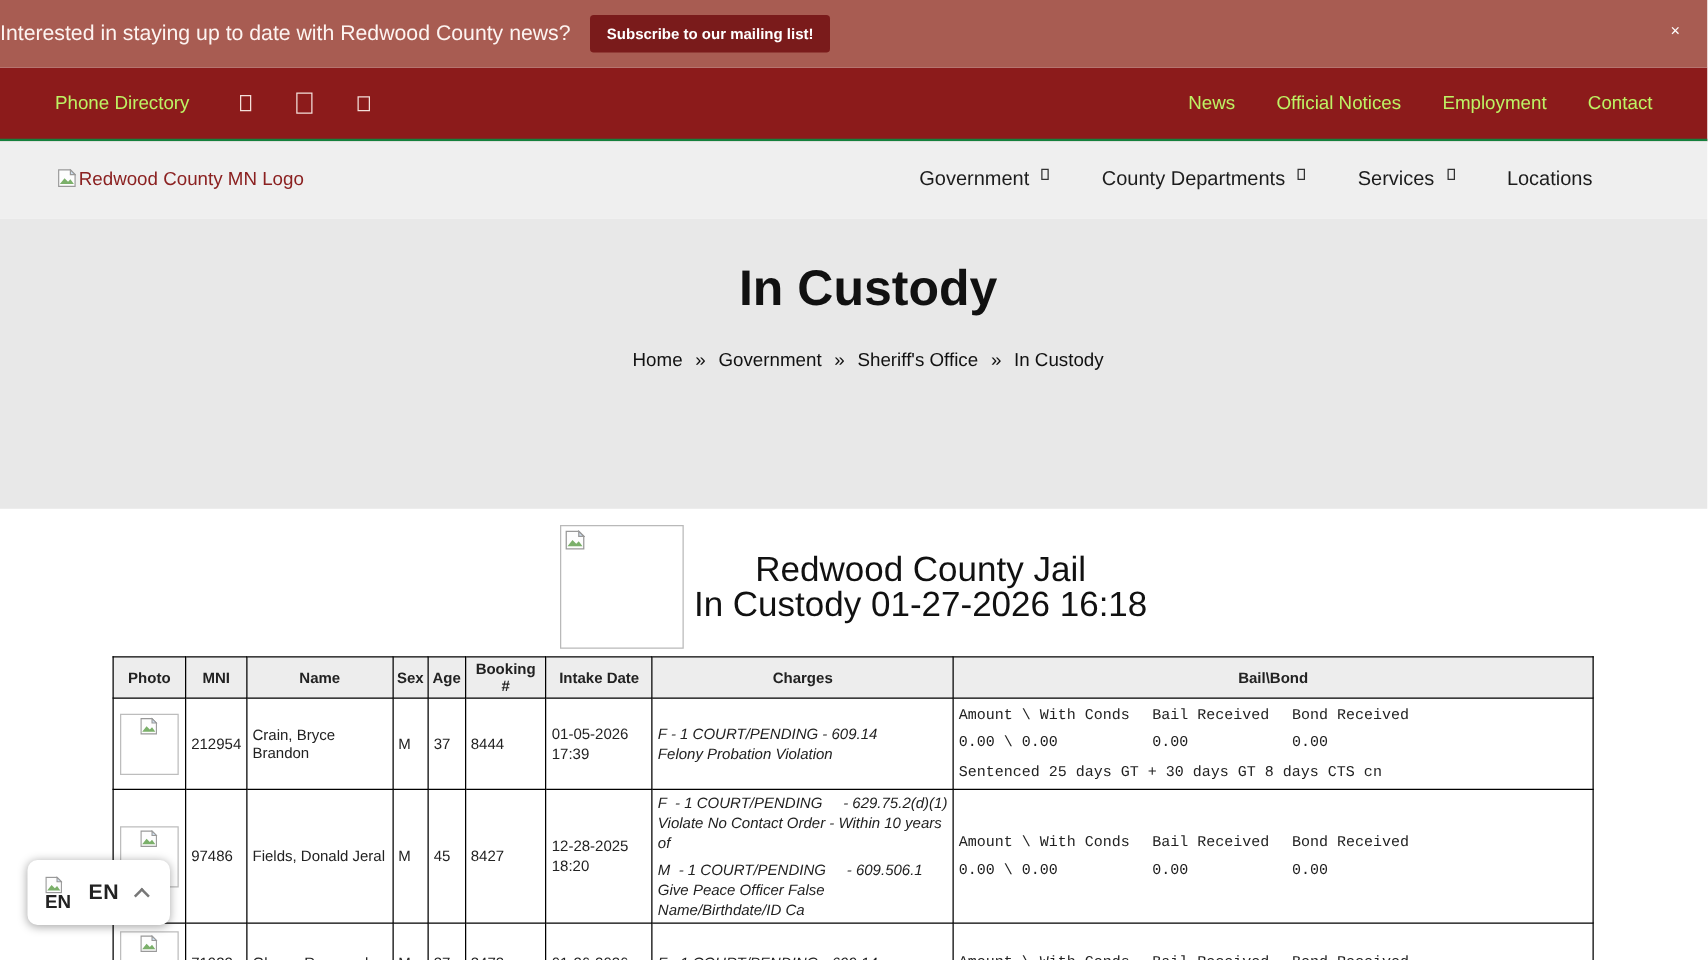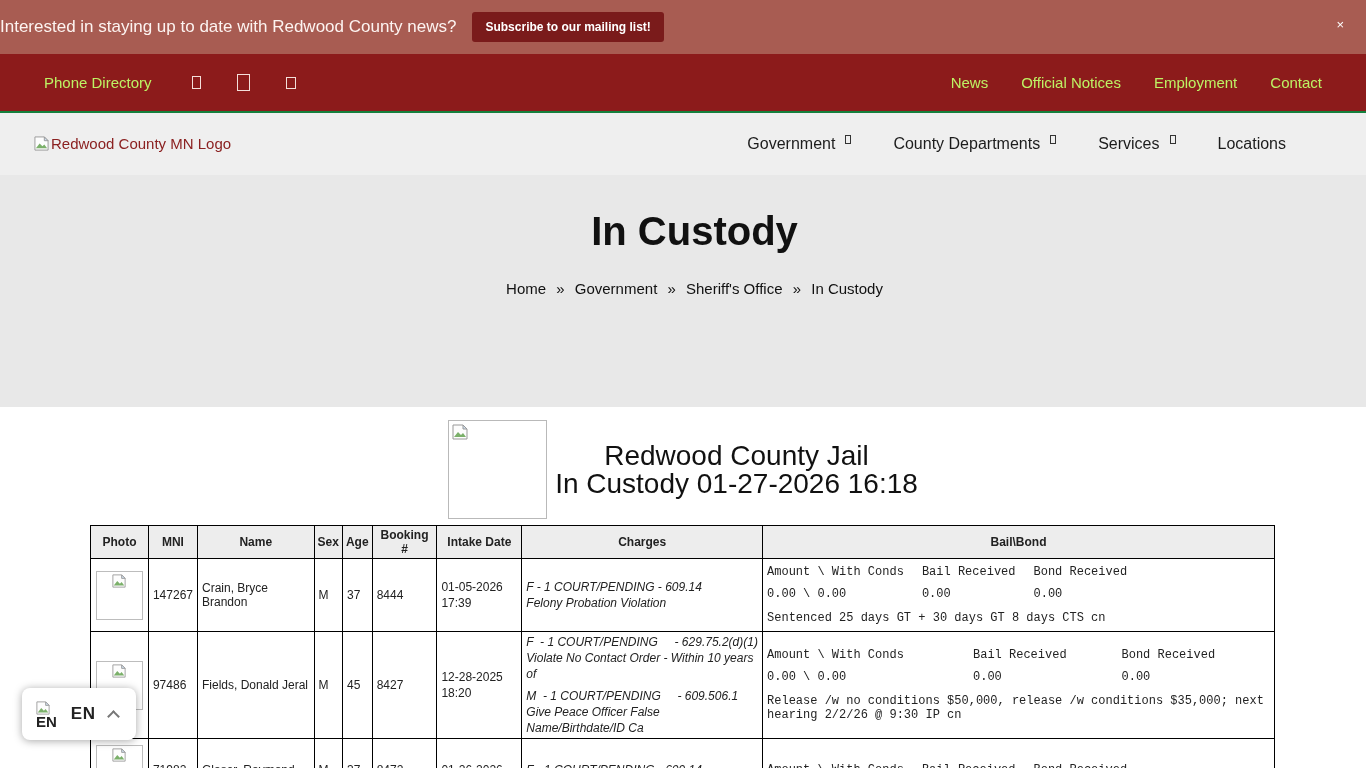--- a/index.html
+++ b/index.html
@@ -39,21 +39,21 @@
   .tofu { display: inline-block; border: 1px solid rgba(255,245,240,.9); cursor: pointer; }
   .tofu-1 { width: 9px;  height: 13px; }
   .tofu-2 { width: 13px; height: 17px; }
   .tofu-3 { width: 10px; height: 12px; }
   .util-links { margin-left: auto; display: flex; gap: 33px; font-size: 15px; }
   .util-links span { cursor: pointer; }
 
   
   .siteheader {
     height: 62px; background: #efefef;
-    display: flex; align-items: center; padding: 0 34px; gap: 24px;
+    display: flex; align-items: center; padding: 0 46px; gap: 24px;
   }
   .logo {
     color: #8b2121; font-size: 15px; line-height: 18px;
     width: 205px; cursor: pointer;
   }
   .logo svg { vertical-align: -2px; margin-right: 2px; }
   .mainnav {
     margin-left: auto; display: flex; align-items: center;
     gap: 42px; font-size: 16px; color: #1c1c1c; padding-right: 46px;
   }
@@ -227,21 +227,21 @@
   <tr>
     <td class="cell-center">
       <div class="photo-box">
         <svg width="14" height="14" viewBox="0 0 16 16">
               <path d="M1 1 h10 l4 4 v10 h-14 z" fill="#fdfdfd" stroke="#999"></path>
               <path d="M11 1 l4 4 h-4 z" fill="#cfe0f0" stroke="#999"></path>
               <path d="M2 13 l4 -5 3 3 2 -2 3 4 z" fill="#7bb06a"></path>
             </svg>
       </div>
     </td>
-    <td>147267</td>
+    <td>212954</td>
     <td>Crain, Bryce Brandon</td>
     <td>M</td>
     <td>37</td>
     <td>8444</td>
     <td class="intake-cell">
       <div>01-05-2026</div>
       <div>17:39</div>
     </td>
     <td class="charges-cell">
           <div class="charge">
@@ -305,23 +305,20 @@
               <tr>
           <td>Amount \ With Conds</td>
           <td>Bail Received</td>
           <td>Bond Received</td>
         </tr>
         <tr>
           <td>0.00  \  0.00</td>
           <td>0.00</td>
           <td>0.00</td>
         </tr>
-        <tr>
-          <td class="bail-note-td" colspan="3">Release /w no conditions $50,000, release /w conditions $35,000; next hearing 2/2/26 @ 9:30 IP cn</td>
-        </tr>
       </tbody>
           </table>
     </td>
   </tr>
 
   <tr>
     <td class="cell-center">
       <div class="photo-box">
         <svg width="14" height="14" viewBox="0 0 16 16">
               <path d="M1 1 h10 l4 4 v10 h-14 z" fill="#fdfdfd" stroke="#999"></path>

